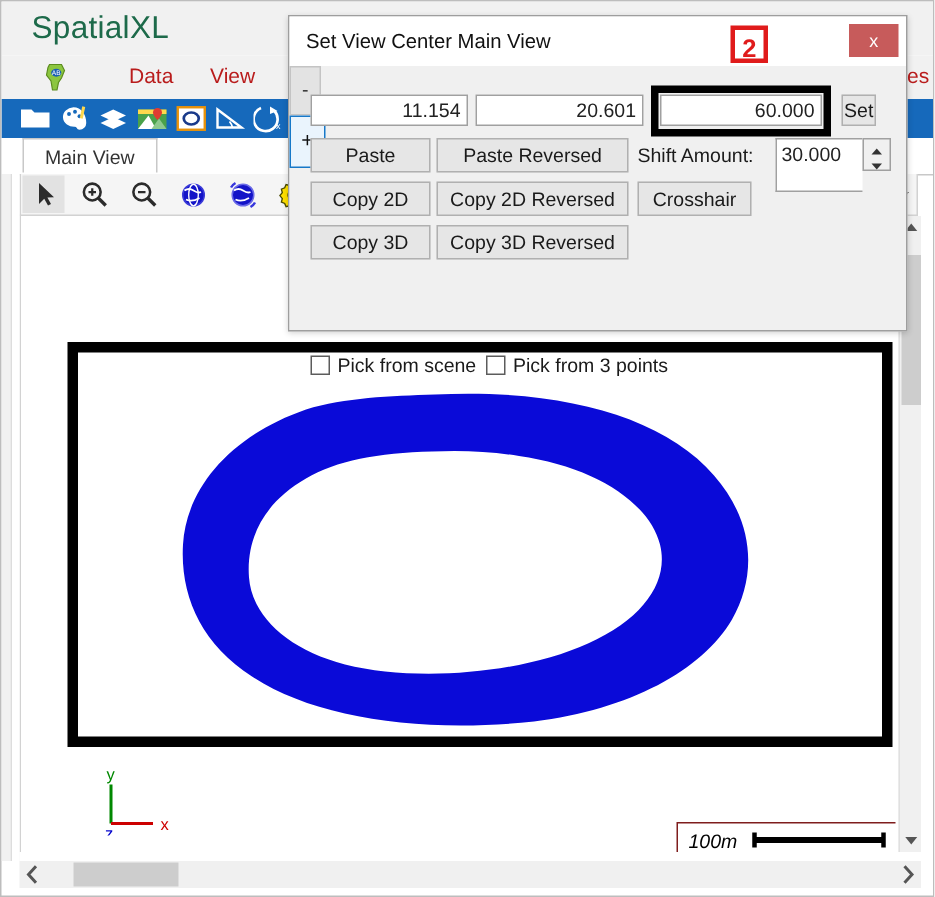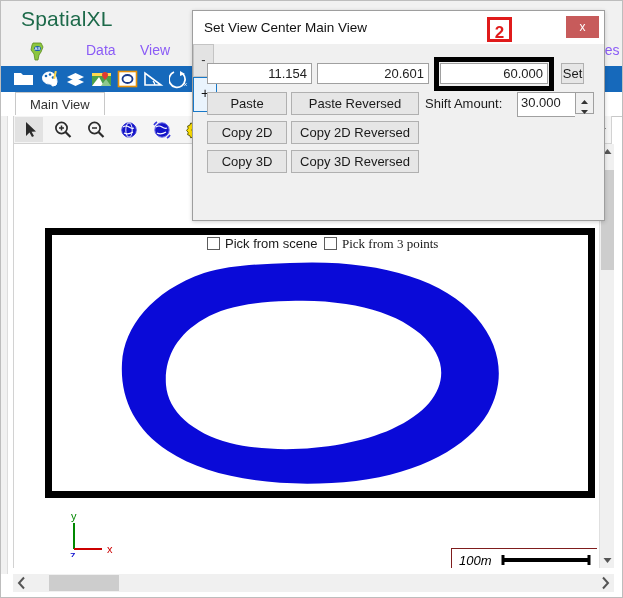--- a/index.html
+++ b/index.html
@@ -44,21 +44,21 @@
   }
   .logo-icon {
     position: absolute;
     left: 26px; top: 4px;
     width: 22px; height: 22px;
   }
   .menu-item {
     position: absolute;
     top: 5px;
     font-size: 14px;
-    color: #8b5cf6;
+    color: #b91c1c;
     white-space: nowrap;
   }
   .menu-data { left: 85px; }
   .menu-view { left: 139px; }
   .menu-surfaces { left: 585px; }
 
   .app-toolbar {
     position: absolute;
     left: 0; top: 65px;
     width: 623px; height: 26px;
@@ -326,21 +326,21 @@
   .shift-label {
     position: absolute;
     left: 232px; top: 52px;
     font-size: 13px;
     color: #1a1a1a;
     white-space: nowrap;
   }
   .shift-input {
     position: absolute;
     left: 324px; top: 48px;
-    width: 58px; height: 25px;
+    width: 58px; height: 36px;
     background: #ffffff;
     border: 1px solid #a0a0a0;
     border-right: none;
     box-sizing: border-box;
     font-size: 13px;
     color: #222;
     line-height: 20px;
     padding-left: 3px;
   }
   .spinner {
@@ -365,21 +365,21 @@
                font-size: 14px; color: #111; text-align: center; line-height: 31px; }
 
   .cbrow {
     position: absolute;
     top: 192px;
     font-size: 13px;
     color: #1a1a1a;
     white-space: nowrap;
   }
   .cb1 { left: 14px; }
-  .cb2 { left: 131px; font-family: Liberation Serif, serif; }
+  .cb2 { left: 131px; }
   .cbox {
     display: inline-block;
     width: 13px; height: 13px;
     background: #ffffff;
     border: 1px solid #5c5c5c;
     vertical-align: -2px;
     margin-right: 5px;
     box-sizing: border-box;
   }
 </style>
@@ -606,20 +606,21 @@
       <div class="highlight-box"></div>
 
       <div class="btn btn-set">Set</div>
 
       <div class="btn btn-row b-paste">Paste</div>
       <div class="btn btn-row b-pasterv">Paste Reversed</div>
       <div class="btn btn-row b-c2d">Copy 2D</div>
       <div class="btn btn-row b-c2drv">Copy 2D Reversed</div>
       <div class="btn btn-row b-c3d">Copy 3D</div>
       <div class="btn btn-row b-c3drv">Copy 3D Reversed</div>
+      <div class="btn btn-row b-cross">Crosshair</div>
 
       <div class="shift-label">Shift Amount:</div>
       <div class="shift-input">30.000</div>
       <div class="spinner">
         <span class="spin-half spin-up">
           <svg width="17" height="10" viewBox="0 0 17 10">
               <path d="M5 7 L8.5 3 L12 7 Z" fill="#333"></path>
             </svg>
         </span>
         <span class="spin-half spin-dn">

